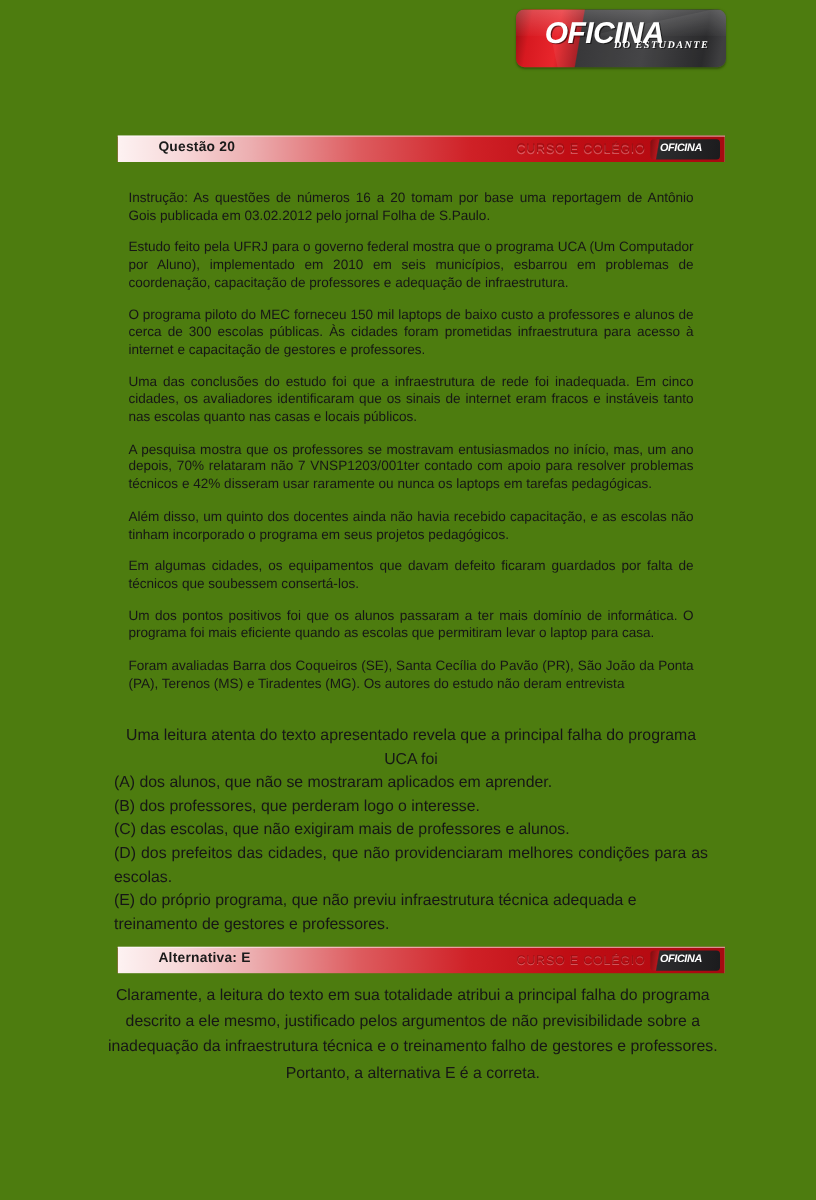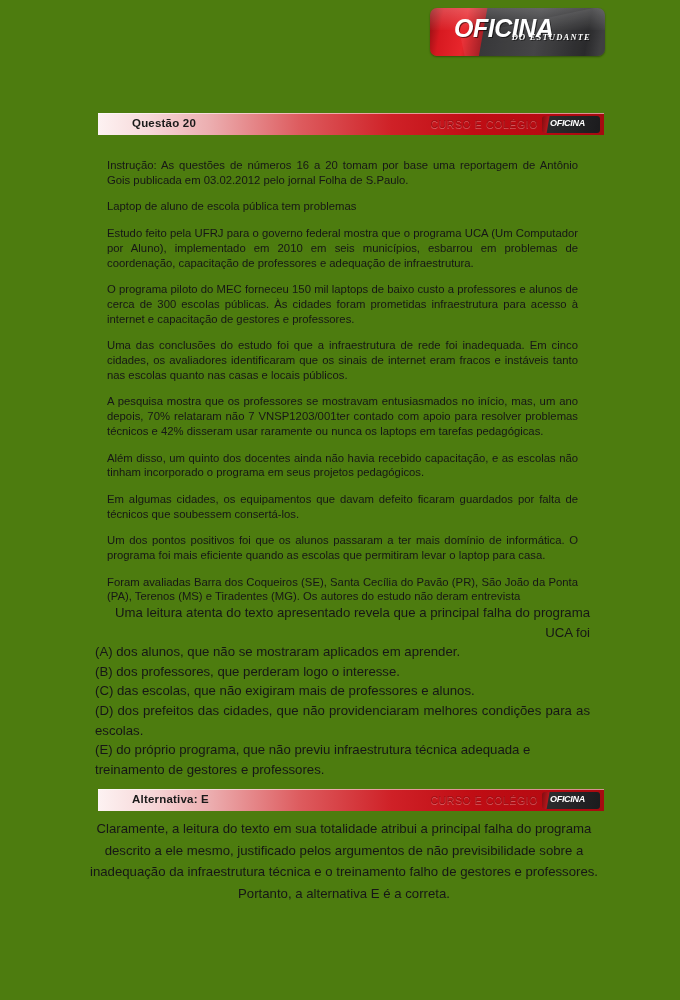--- a/index.html
+++ b/index.html
@@ -161,21 +161,21 @@
     position: absolute;
     left: 95px;
     width: 495px;
     top: 603px;
     font-size: 13.2px;
     line-height: 19.6px;
     text-align: justify;
     color: #161616;
   }
   .question-block p { margin: 0; }
-  .question-block p.stem { text-align: right; }
+  .question-block p.stem { text-align: center; }
   .question-block p.alt-a,
   .question-block p.alt-b,
   .question-block p.alt-c,
   .question-block p.alt-e { text-align: left; }
 
   .explanation {
     position: absolute;
     left: 84px;
     width: 520px;
     top: 818px;
@@ -203,21 +203,20 @@
   <div class="banner" id="banner-question">
     <div class="band-label">Questão  20</div>
     <div class="brand-text">CURSO E COLÉGIO</div>
     <div class="mini-logo">
       <div class="mw">OFICINA</div>
     </div>
   </div>
 
   <div class="passage">
     <p>Instrução: As questões de números  16 a  20 tomam por base uma reportagem de Antônio Gois publicada em 03.02.2012 pelo jornal Folha de S.Paulo.</p>
-    <p>Laptop de aluno de escola pública tem problemas</p>
     <p>Estudo feito pela UFRJ para o governo federal mostra que o programa UCA (Um Computador por Aluno), implementado em 2010 em seis municípios, esbarrou em problemas de coordenação, capacitação de professores e adequação de infraestrutura.</p>
     <p>O programa piloto do MEC forneceu 150 mil laptops de baixo custo a professores e alunos de cerca de 300 escolas públicas. Às cidades foram prometidas infraestrutura para acesso à internet e capacitação de gestores e professores.</p>
     <p>Uma das conclusões do estudo foi que a infraestrutura de rede foi inadequada. Em cinco cidades, os avaliadores identificaram que os sinais de internet eram fracos e instáveis tanto nas escolas quanto nas casas e locais públicos.</p>
     <p>A pesquisa mostra que os professores se mostravam entusiasmados no início, mas, um ano depois, 70% relataram não 7 VNSP1203/001ter contado com apoio para resolver problemas técnicos e 42% disseram usar raramente ou nunca os laptops em tarefas pedagógicas.</p>
     <p>Além disso, um quinto dos docentes ainda não havia recebido capacitação, e as escolas não tinham incorporado o programa em seus projetos pedagógicos.</p>
     <p>Em algumas cidades, os equipamentos que davam defeito ficaram guardados por falta de técnicos que soubessem consertá-los.</p>
     <p>Um dos pontos positivos foi que os alunos passaram a ter mais domínio de informática. O programa foi mais eficiente quando as escolas que permitiram levar o laptop para casa.</p>
     <p>Foram avaliadas Barra dos Coqueiros (SE), Santa Cecília do Pavão (PR), São João da Ponta (PA), Terenos (MS) e Tiradentes (MG). Os autores do estudo não deram entrevista</p>
   </div>
 

